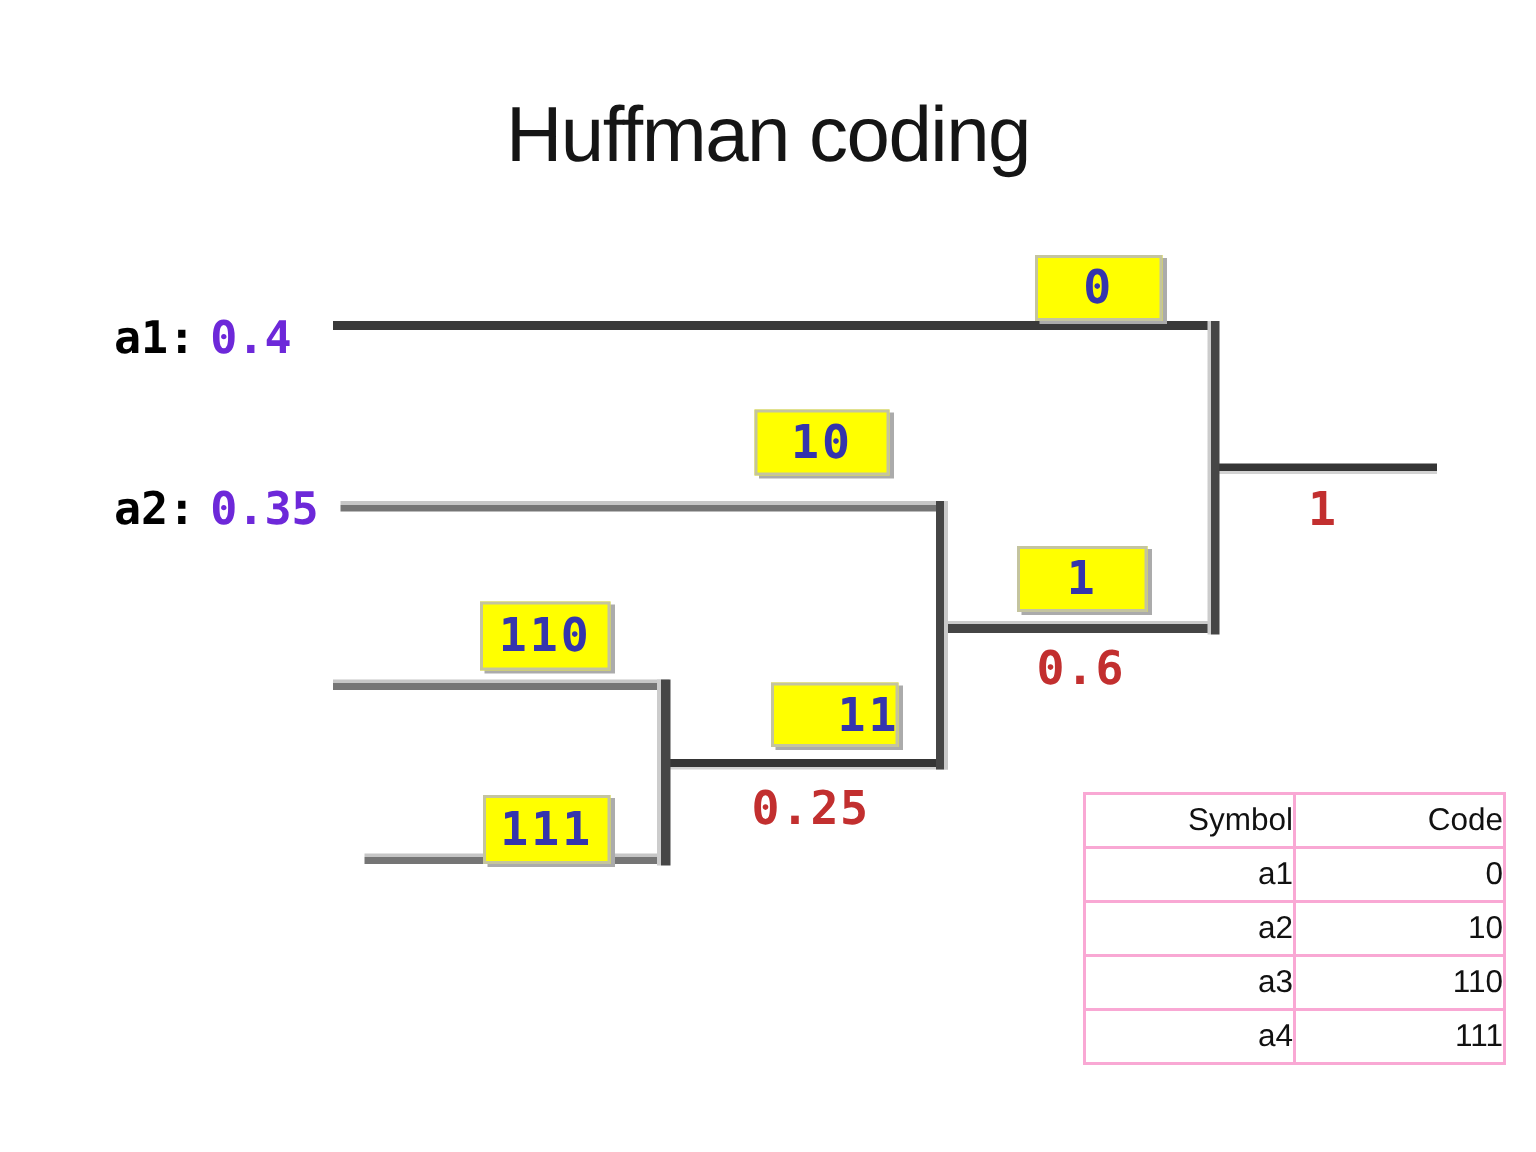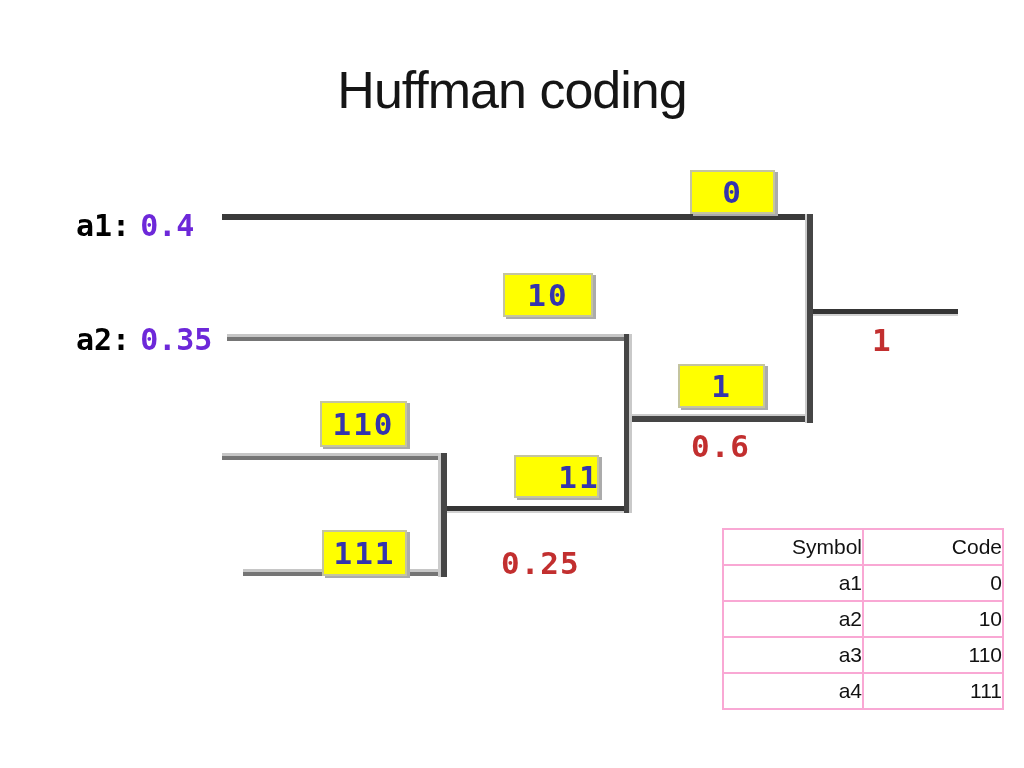--- a/index.html
+++ b/index.html
@@ -125,21 +125,21 @@
     </div>
   <div class="codebox" style="left:514px; top:455px; width:85px; height:43px;padding-left:45px;">
       <span>11</span>
     </div>
   <div class="codebox" style="left:322px; top:530px; width:85px; height:46px;">
       <span>111</span>
     </div>
 
   <div class="merged" style="left:872px; top:322px;">1</div>
   <div class="merged" style="left:691px; top:428px;">0.6</div>
-  <div class="merged" style="left:501px; top:545px;">0.25</div>
+  <div class="merged" style="left:501px; top:521px;">0.25</div>
 
   <table class="codetable">
     <tbody>
       <tr>
         <td>Symbol</td>
         <td>Code</td>
       </tr>
       <tr>
         <td>a1</td>
         <td>0</td>

